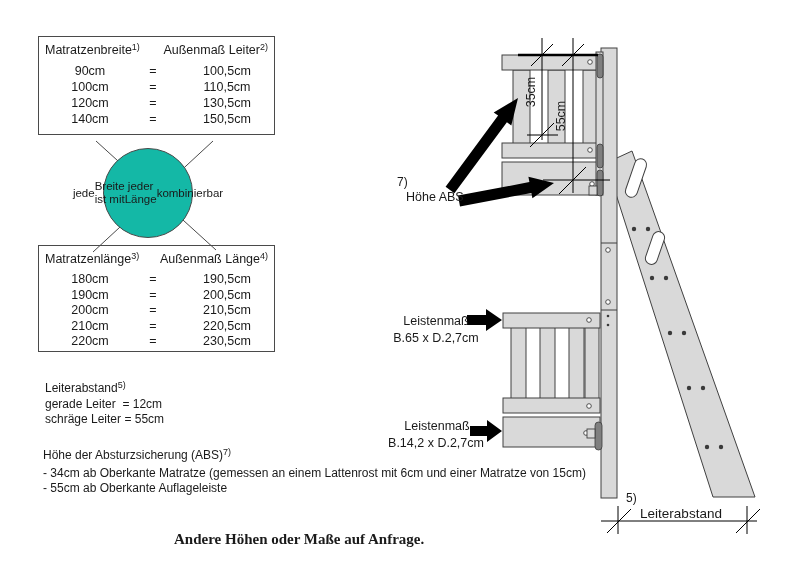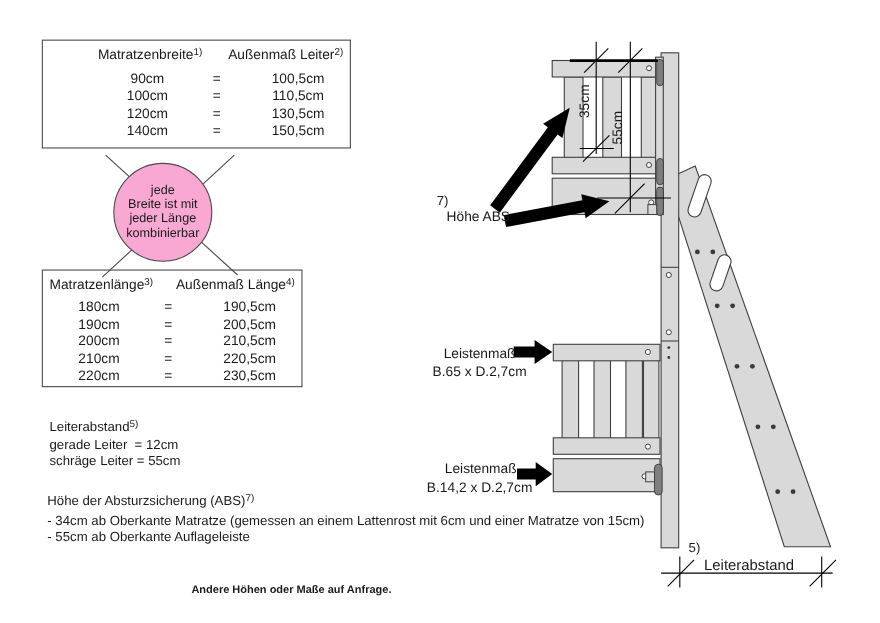--- a/index.html
+++ b/index.html
@@ -8,25 +8,25 @@
   .page svg{position:absolute;left:0;top:0;z-index:0;}
   .abs{position:absolute;z-index:1;}
   .box{position:absolute;z-index:1;border:1px solid #4a4a4a;font-size:12.5px;}
   .tbl-head{display:flex;justify-content:space-between;padding:6px 6px 0 6px;}
   .tbl-rows{margin-top:6px;}
   .trow{display:grid;grid-template-columns:60px 30px 82px;column-gap:18px;padding-left:21px;line-height:16px;}
   .t2 .trow{line-height:15.5px;}
   .trow span{text-align:center;}
   .sup{font-size:9px;position:relative;top:-4px;}
   .note-circle{left:103px;top:148px;width:88px;height:88px;border:1px solid #4a4a4a;border-radius:50%;
-        background:#f9a8d4;display:flex;flex-direction:column;justify-content:center;align-items:center;
+        background:#14b8a6;display:flex;flex-direction:row;justify-content:center;align-items:center;
         font-size:11.5px;line-height:13px;text-align:center;z-index:2;}
   .sec{font-size:12px;line-height:15px;}
   .pre{white-space:pre;}
-  .footer{font-weight:bold;font-size:10px;white-space:nowrap;}
+  .footer{font-weight:bold;font-size:15px;white-space:nowrap;font-family:Liberation Serif, serif;}
   
   .wood{fill:#d9d9d9;stroke:#404040;stroke-width:1;}
   .slot{fill:#ffffff;stroke:#404040;stroke-width:1;}
   .hinge{fill:#7f7f7f;stroke:#3a3a3a;stroke-width:0.8;}
   .latch{fill:#d9d9d9;stroke:#404040;stroke-width:0.9;}
   .screw{fill:#ffffff;stroke:#404040;stroke-width:0.9;}
   .dot{fill:#3a3a3a;}
   .dim{stroke:#000;stroke-width:1;fill:none;}
   .dimthick{stroke:#000;stroke-width:2.5;}
   .xline{stroke:#4a4a4a;stroke-width:1;}
@@ -136,21 +136,21 @@
       <polygon class="arrow" points="470,426 487,426 487,420 502,431 487,442 487,436 470,436"></polygon>
       <text x="397" y="186" style="font-size:12px">7)</text>
       <text x="406" y="201">Höhe ABS</text>
       <text x="436" y="325" text-anchor="middle">Leistenmaß</text>
       <text x="436" y="342" text-anchor="middle">B.65 x D.2,7cm</text>
       <text x="437" y="430" text-anchor="middle">Leistenmaß</text>
       <text x="436" y="447" text-anchor="middle">B.14,2 x D.2,7cm</text>
     </g>
   </svg>
 
-  <div class="box" style="left:38px;top:36px;width:235px;height:97px;padding-left:44px;">
+  <div class="box" style="left:38px;top:36px;width:235px;height:97px;">
     <div class="tbl-head">
       <span><span>Matratzenbreite</span><span class="sup">1)</span></span>
       <span><span>Außenmaß Leiter</span><span class="sup">2)</span></span>
     </div>
     <div class="tbl-rows">
       <div class="trow">
           <span>90cm</span>
           <span>=</span>
           <span>100,5cm</span>
         </div>

